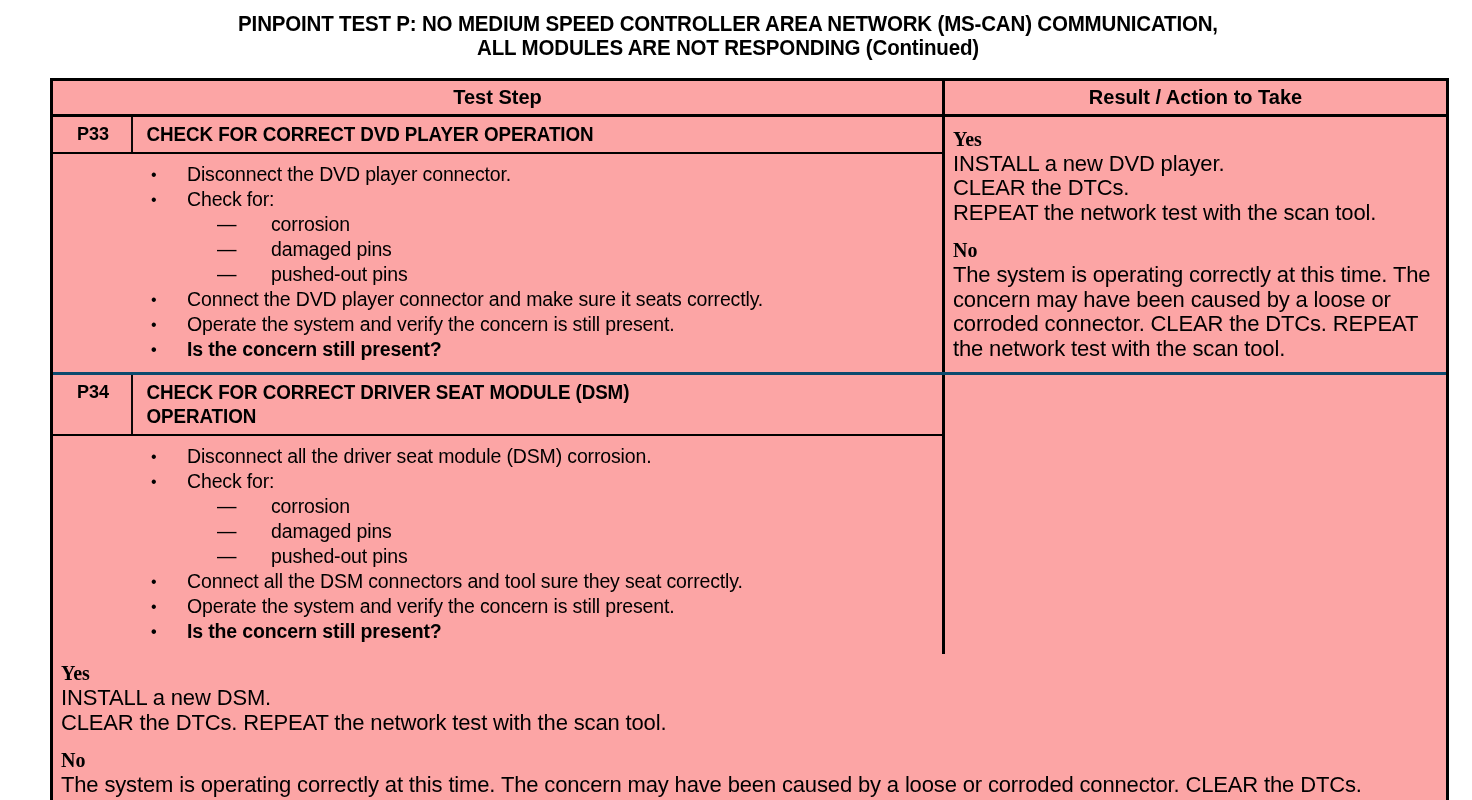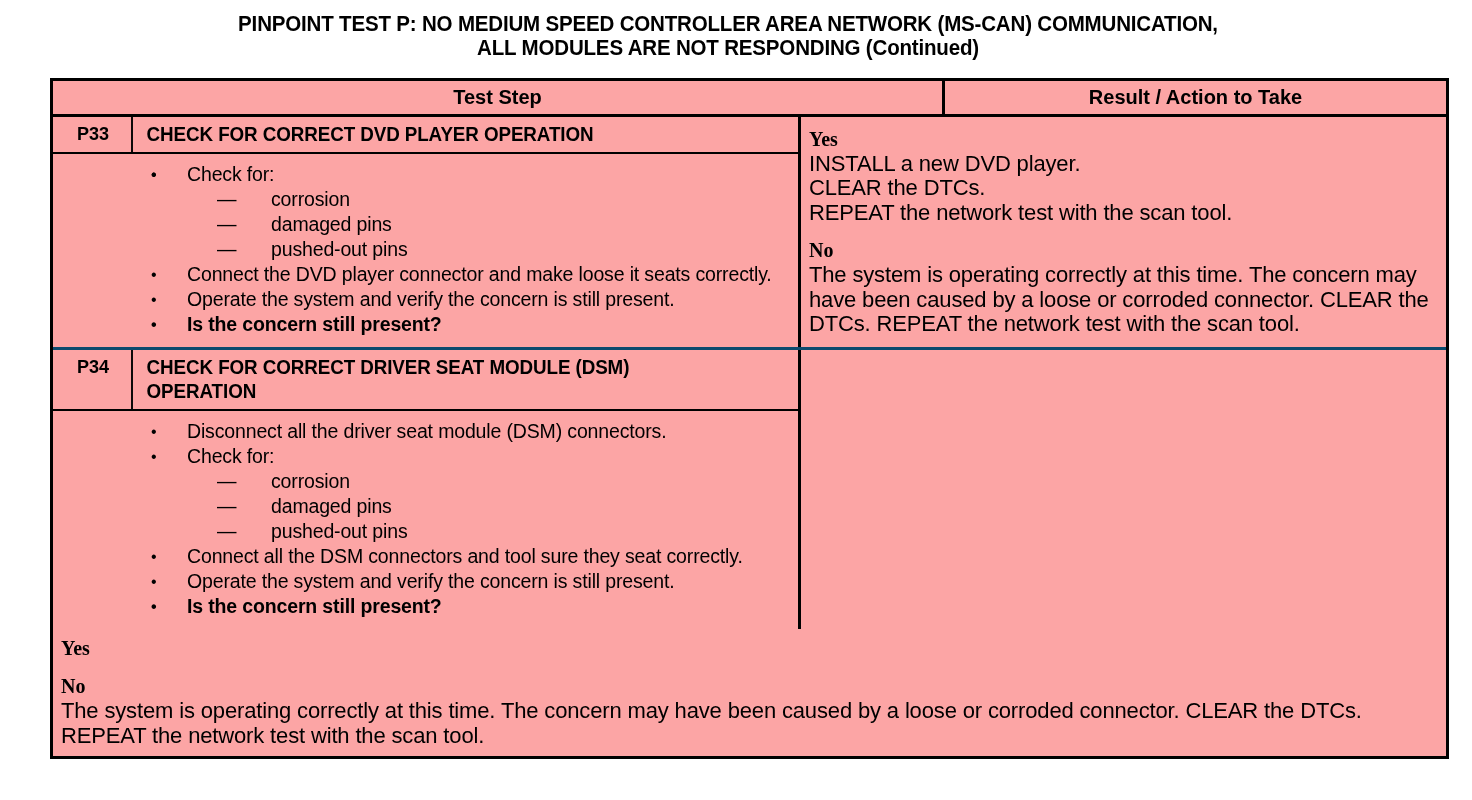--- a/index.html
+++ b/index.html
@@ -81,21 +81,21 @@
   .step-row {
     display: flex;
     align-items: stretch;
   }
   .step-row.divider-top {
     border-top: 3px solid #0c4a6e;
     flex-direction: column;
   }
 
   .left-col {
-    width: 748px;
+    width: 892px;
     border-right: 3px solid #000;
     box-sizing: border-box;
     display: flex;
     flex-direction: column;
   }
   .right-col {
     flex: 1;
     box-sizing: border-box;
     padding: 8px 10px 8px 8px;
     display: flex;
@@ -216,27 +216,27 @@
 
     <div id="steps-container">
         <div class="step-row">
           <div class="left-col">
             <div class="step-title-band">
               <div class="step-id">P33</div>
               <div class="step-heading">CHECK FOR CORRECT DVD PLAYER OPERATION</div>
             </div>
             <div class="step-body">
               <ul class="bullets">
-                <li class=""><span class="marker">•</span></li>
+                <li class=""><span class="marker">•</span><span>Disconnect the DVD player connector.</span></li>
                 <li class=""><span class="marker">•</span><span>Check for:</span><ul class="dashes">
                     <li><span class="dash">—</span><span>corrosion</span></li>
                     <li><span class="dash">—</span><span>damaged pins</span></li>
                     <li><span class="dash">—</span><span>pushed-out pins</span></li>
                   </ul></li>
-                <li class=""><span class="marker">•</span><span>Connect the DVD player connector and make loose it seats correctly.</span></li>
+                <li class=""><span class="marker">•</span><span>Connect the DVD player connector and make sure it seats correctly.</span></li>
                 <li class=""><span class="marker">•</span><span>Operate the system and verify the concern is still present.</span></li>
                 <li class="bold-q"><span class="marker">•</span><span>Is the concern still present?</span></li>
               </ul>
             </div>
           </div>
           <div class="right-col">
             <div class="result-block">
               <div class="result-label">Yes</div>
               <div class="result-text">INSTALL a new DVD player.
 CLEAR the DTCs.
@@ -250,35 +250,37 @@
         </div>
         <div class="step-row divider-top">
           <div class="left-col">
             <div class="step-title-band">
               <div class="step-id">P34</div>
               <div class="step-heading">CHECK FOR CORRECT DRIVER SEAT MODULE (DSM)
 OPERATION</div>
             </div>
             <div class="step-body">
               <ul class="bullets">
-                <li class=""><span class="marker">•</span><span>Disconnect all the driver seat module (DSM) connectors.</span></li>
+                <li class=""><span class="marker">•</span><span>Disconnect all the driver seat module (DSM) corrosion.</span></li>
                 <li class=""><span class="marker">•</span><span>Check for:</span><ul class="dashes">
                     <li><span class="dash">—</span><span>corrosion</span></li>
                     <li><span class="dash">—</span><span>damaged pins</span></li>
                     <li><span class="dash">—</span><span>pushed-out pins</span></li>
                   </ul></li>
                 <li class=""><span class="marker">•</span><span>Connect all the DSM connectors and tool sure they seat correctly.</span></li>
                 <li class=""><span class="marker">•</span><span>Operate the system and verify the concern is still present.</span></li>
                 <li class="bold-q"><span class="marker">•</span><span>Is the concern still present?</span></li>
               </ul>
             </div>
           </div>
           <div class="right-col">
             <div class="result-block">
               <div class="result-label">Yes</div>
+              <div class="result-text">INSTALL a new DSM.
+CLEAR the DTCs. REPEAT the network test with the scan tool.</div>
             </div>
             <div class="result-block">
               <div class="result-label">No</div>
               <div class="result-text">The system is operating correctly at this time. The concern may have been caused by a loose or corroded connector. CLEAR the DTCs. REPEAT the network test with the scan tool.</div>
             </div>
           </div>
         </div>
       </div>
 
   </div>

